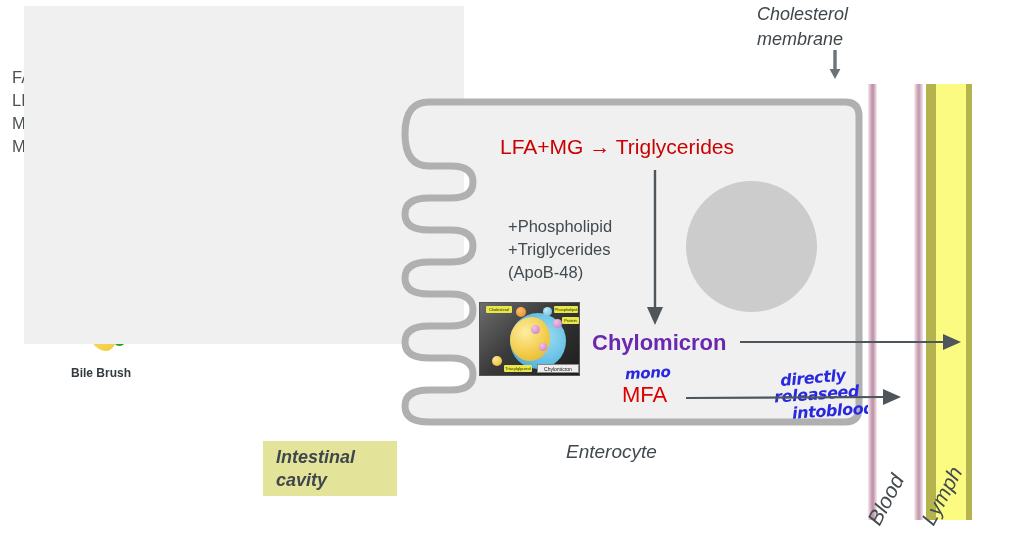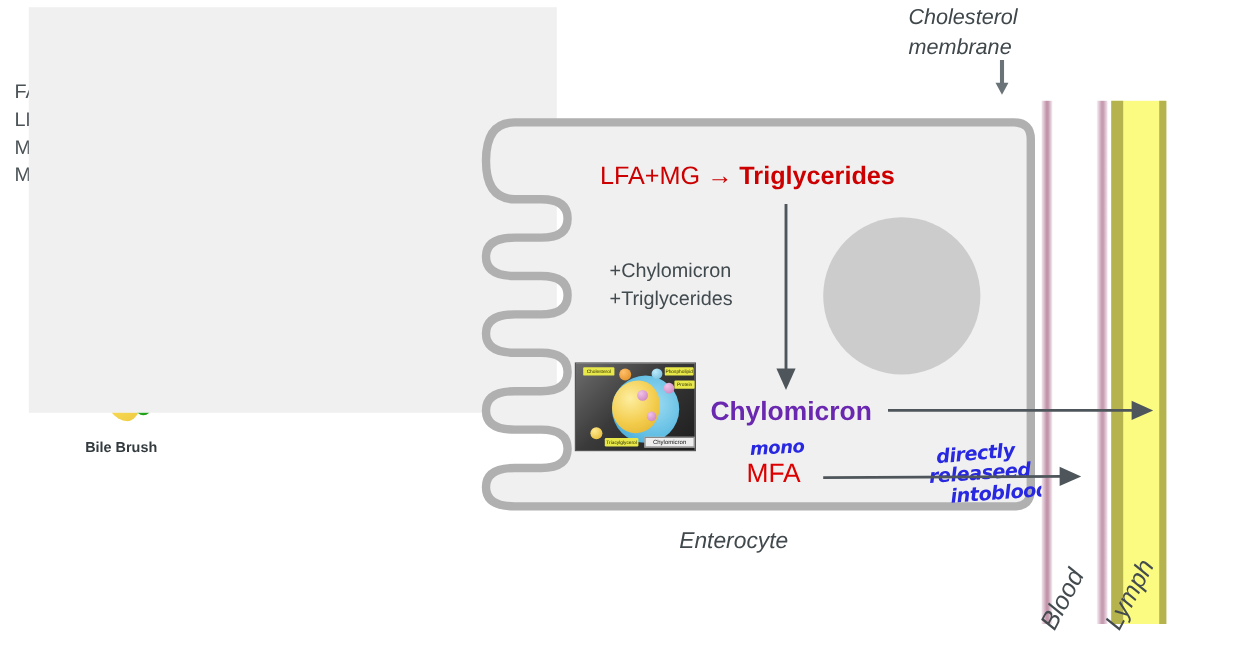--- a/index.html
+++ b/index.html
@@ -46,21 +46,21 @@
 
   
   .cell{position:absolute;left:393px;top:88px;width:470px;height:348px;}
   .cell svg{display:block;}
   .cellfill{position:absolute;left:24px;top:6px;width:440px;height:338px;background:#f0f0f0;z-index:0;}
   .nucleus{position:absolute;left:686px;top:181px;width:131px;height:131px;border-radius:50%;
            background:#cccccc;}
 
   
   .rxn{position:absolute;left:500px;top:135px;font-size:21px;color:#cc0000;white-space:nowrap;}
-  .rxn b{font-weight:bold;text-align:center;}
+  .rxn b{font-weight:normal;text-align:center;}
   .addit{position:absolute;left:508px;top:215px;font-size:16.5px;line-height:23px;color:#414a4e;}
   .chylo{position:absolute;left:592px;top:330px;font-size:22px;font-weight:bold;color:#6a28b0;}
   .mfa{position:absolute;left:622px;top:382px;font-size:22px;color:#dd0000;}
   .entero{position:absolute;left:566px;top:441px;font-size:19px;font-style:italic;color:#41494d;}
 
   
   .hand{position:absolute;color:#2828e0;font-family:"DejaVu Sans",sans-serif;font-style:italic;
         font-weight:bold;letter-spacing:-.4px;white-space:nowrap;}
   .hand.mono{left:625px;top:364px;font-size:15px;transform:rotate(-3deg);}
   .hand.note{left:778px;top:368px;font-size:16px;line-height:17px;}
@@ -275,22 +275,23 @@
                Q12 14 36 14 Z" fill="#f0f0f0" stroke="#b0b0b0" stroke-width="7" stroke-linejoin="round"></path>
     </svg>
   </div>
   <div class="nucleus"></div>
 
   <div class="rxn">
     <span>LFA+MG </span><span>→ </span><b>Triglycerides</b>
   </div>
 
   <div class="addit">
-    <div>+Chylomicron</div>
+    <div>+Phospholipid</div>
     <div>+Triglycerides</div>
+    <div>(ApoB-48)</div>
   </div>
 
   <div class="inset">
     <div class="globe"></div>
     <div class="core"></div>
     <div class="bead" style="left:36px;top:4px;width:10px;height:10px;background:radial-gradient(circle at 34% 30%,#ffc06a,#e08a1e);"></div>
     <div class="bead" style="left:63px;top:4px;width:9px;height:9px;background:radial-gradient(circle at 34% 30%,#bfe9fb,#64b8da);"></div>
     <div class="bead" style="left:73px;top:16px;width:9px;height:9px;background:radial-gradient(circle at 34% 30%,#f0c2e8,#c77ab8);"></div>
     <div class="bead" style="left:51px;top:22px;width:9px;height:9px;background:radial-gradient(circle at 34% 30%,#f0c2e8,#c77ab8);"></div>
     <div class="bead" style="left:59px;top:40px;width:8px;height:8px;background:radial-gradient(circle at 34% 30%,#f0c2e8,#c77ab8);"></div>
@@ -307,20 +308,24 @@
 
   <div class="hand mono">mono</div>
   <div class="hand note">
     <span>directly</span>
     <span>releaseed</span>
     <span>intoblood</span>
   </div>
 
   <div class="entero">Enterocyte</div>
 
+  <div class="cavity">
+    <div>Intestinal</div>
+    <div>cavity</div>
+  </div>
 
   <div class="vessel blood"></div>
   <div class="bloodL"></div>
   <div class="bloodR"></div>
   <div class="vessel lymph"></div>
   <div class="lymphL"></div>
   <div class="lymphR"></div>
   <div class="vlabel bl">Blood</div>
   <div class="vlabel ly">Lymph</div>
 

